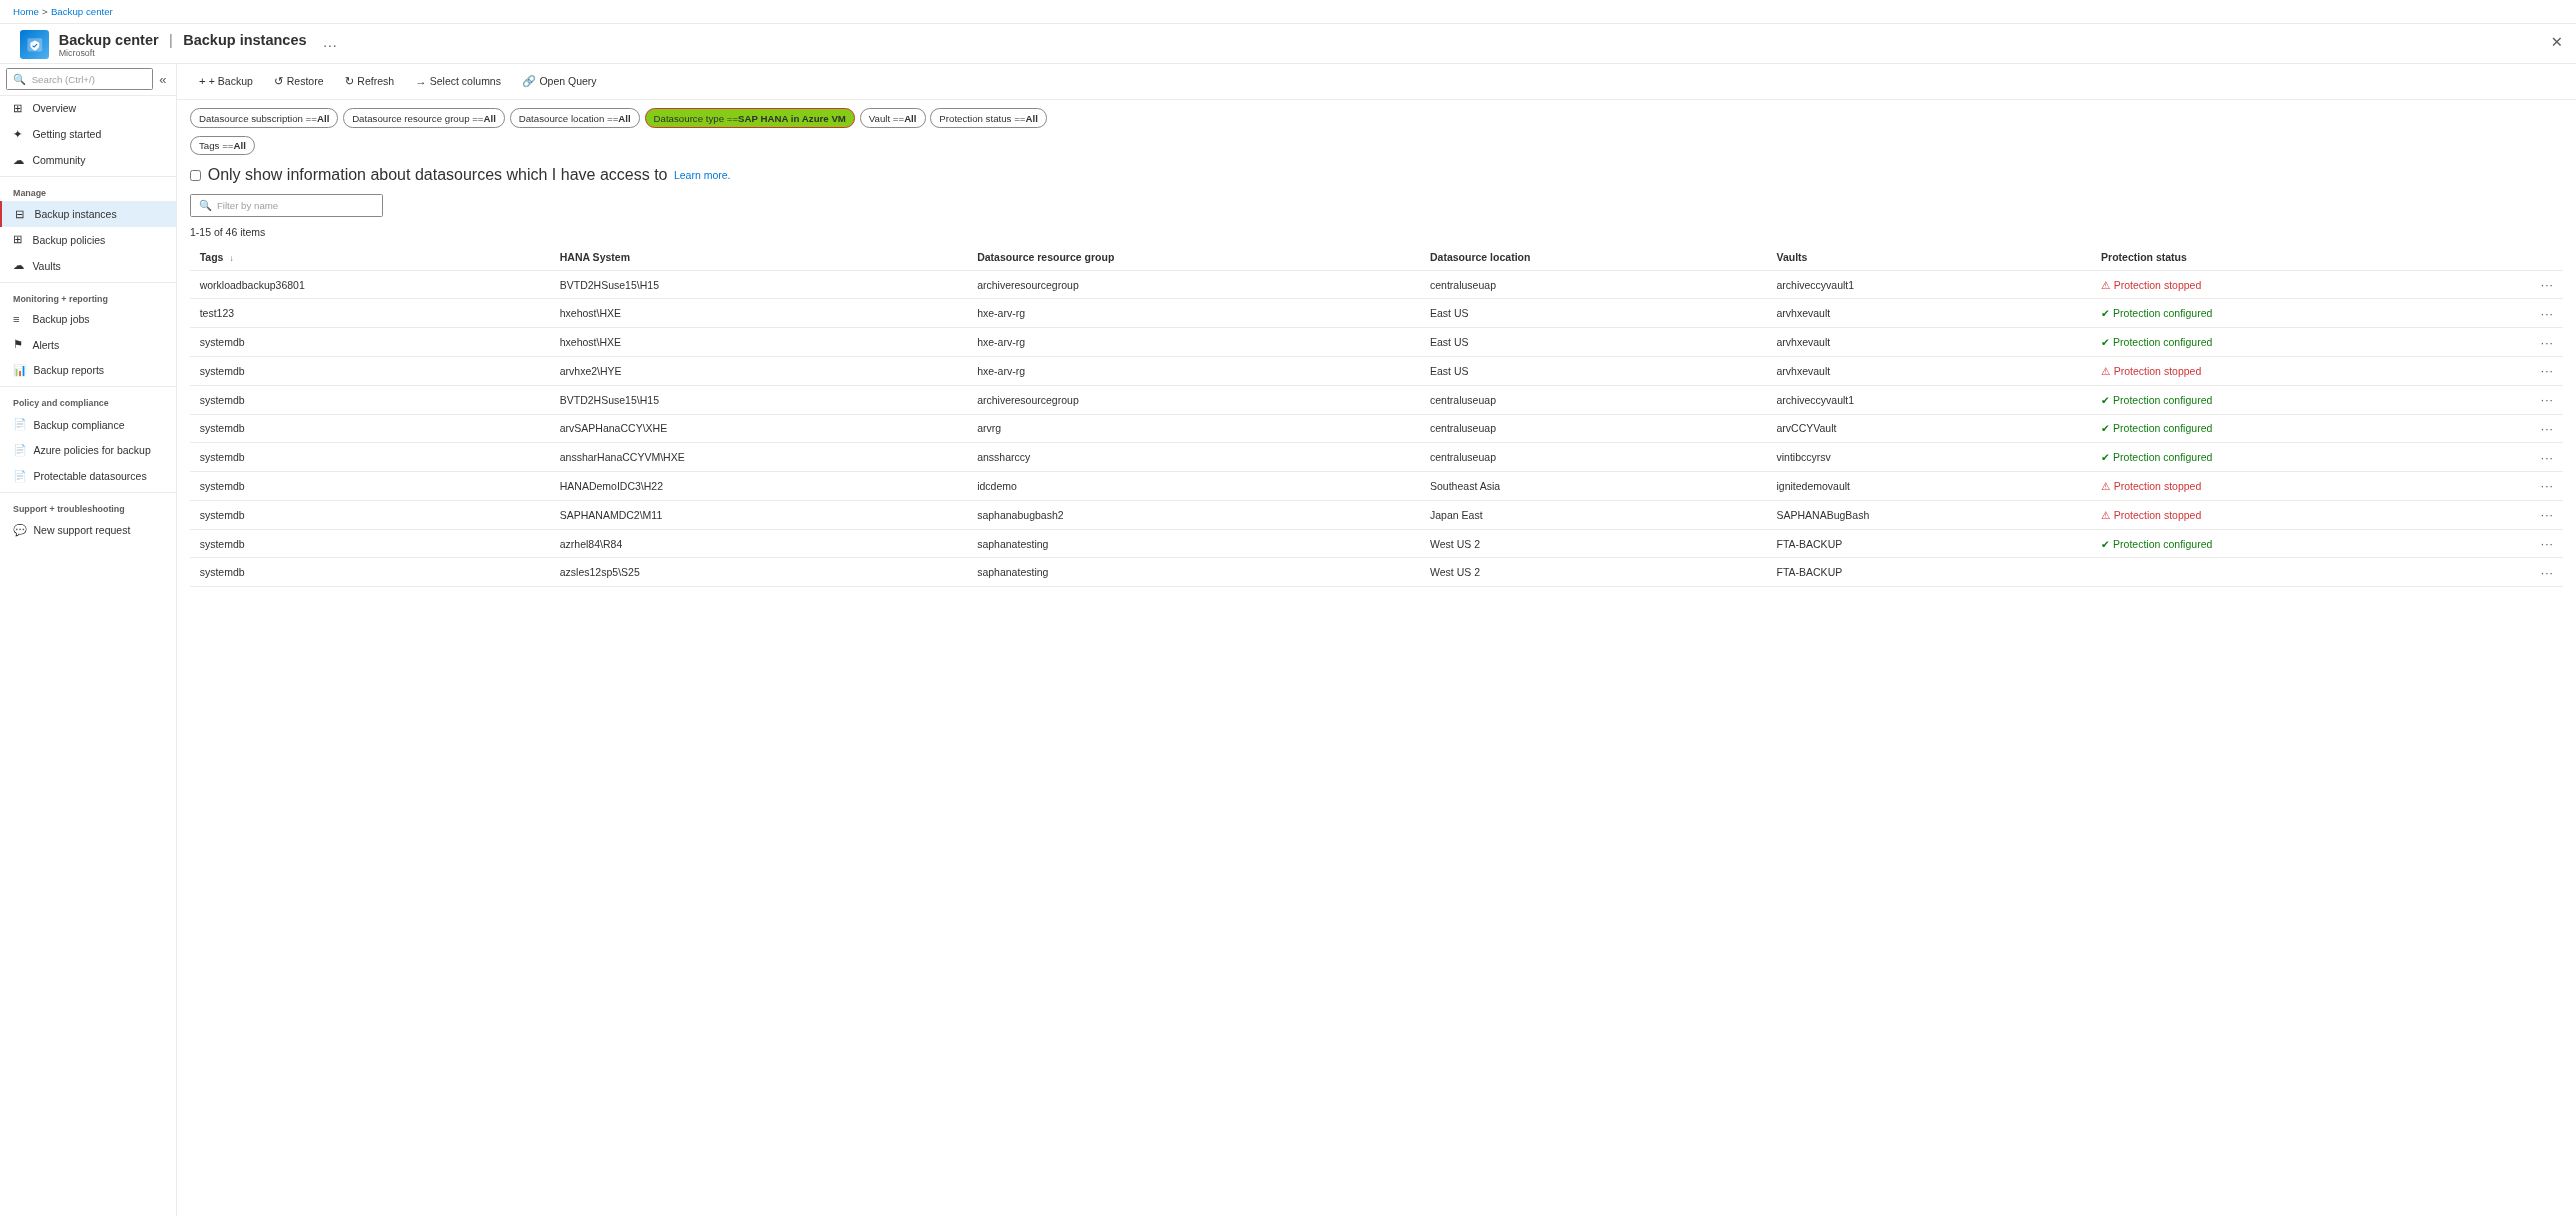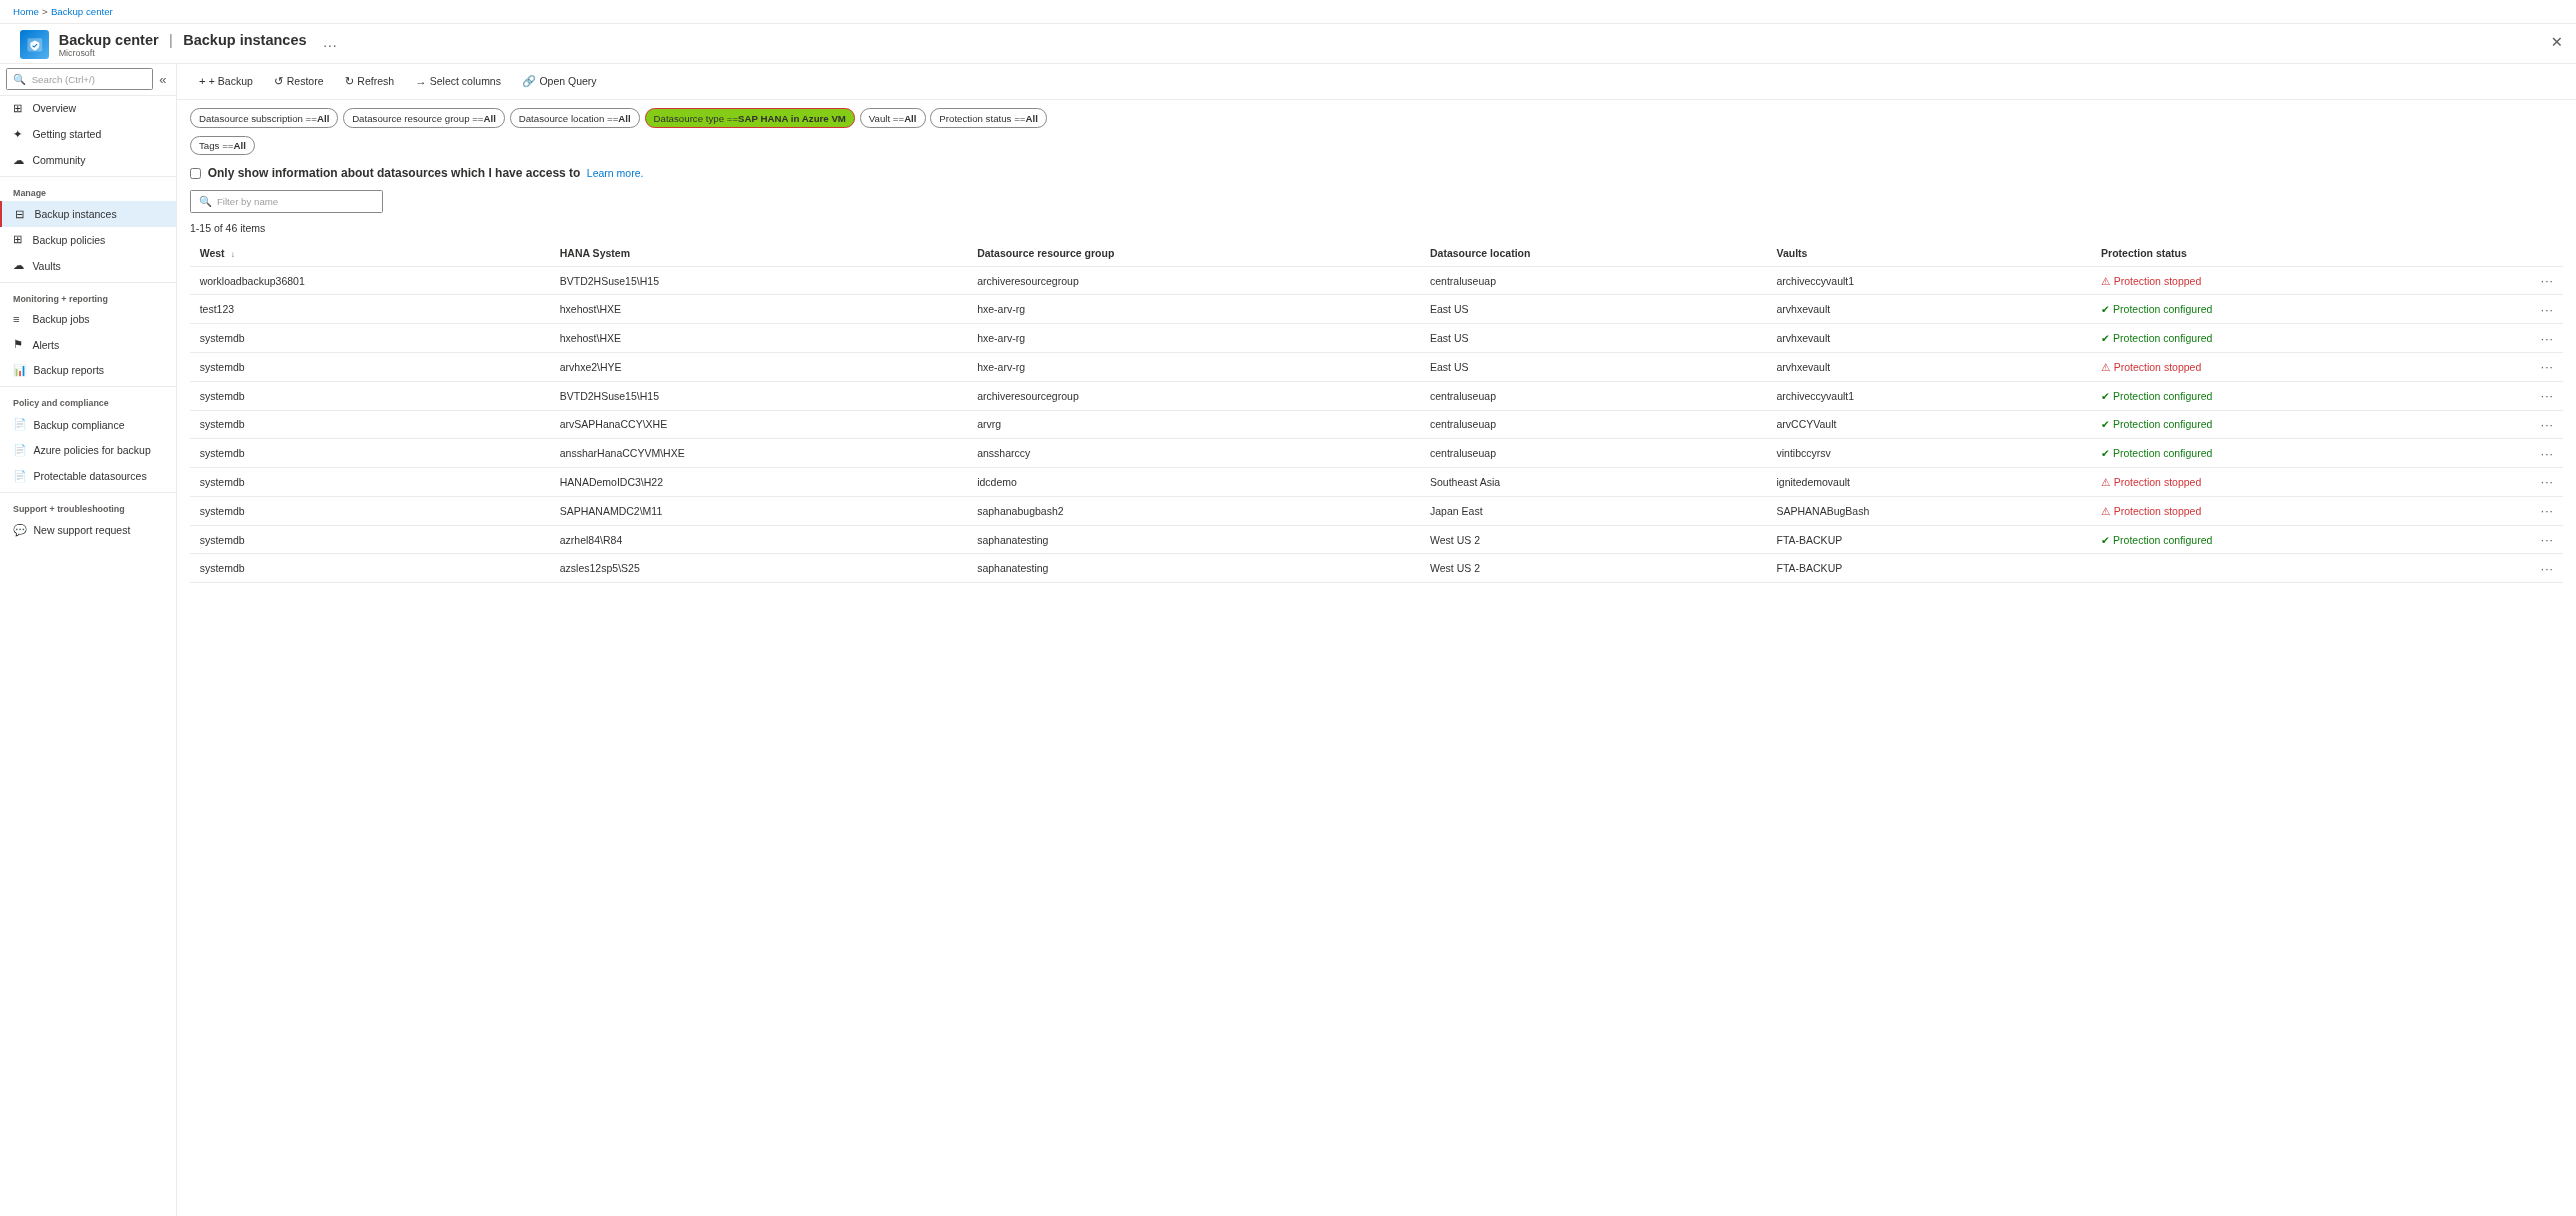--- a/index.html
+++ b/index.html
@@ -43,21 +43,21 @@
 
     
     .filters-row { display: flex; align-items: center; flex-wrap: wrap; gap: 4.8px; padding: 8px 13px; }
     .filter-chip { display: flex; align-items: center; padding: 3.2px 8px; border: 0.8px solid #8a8886; border-radius: 9.7px; font-size: 9.7px; cursor: pointer; background: #fff; color: #323130; }
     .filter-chip.active-filter { border: 1.6px solid #d13438; background: #84cc16; font-weight: 500; }
     .filter-chip .filter-bold { font-weight: 700; }
 
     
     .datasource-info { display: flex; align-items: center; padding: 6.4px 13px; gap: 6.4px; }
     .ds-checkbox { width: 11.3px; height: 11.3px; border: 0.8px solid #8a8886; }
-    .ds-text { font-size: 12px; color: #323130; font-weight: bold; }
+    .ds-text { font-size: 16px; color: #323130; }
     .ds-link { color: #0078d4; text-decoration: none; }
 
     
     .filter-bar { padding: 3.2px 13px 6.4px 13px; }
     .filter-input-box { display: flex; align-items: center; border: 0.8px solid #8a8886; border-radius: 1.6px; padding: 4px 8px; gap: 4.8px; width: 193px; }
     .filter-input-box input { border: none; outline: none; font-size: 9.7px; width: 100%; }
     .filter-input-box input::placeholder { color: #a19f9d; }
 
     
     .item-count { padding: 3.2px 13px 6.4px 13px; font-size: 10.5px; color: #323130; }
@@ -259,21 +259,21 @@
       </div>
     </div>
 
     <div class="item-count">1-15 of 46 items</div>
 
     <div class="table-container">
       <table>
         <thead>
           <tr>
             <th>
-              <span>West</span>
+              <span>Tags</span>
               <span class="sort-icon">↓</span>
             </th>
             <th>
               <span>HANA System</span>
             </th>
             <th>
               <span>Datasource resource group</span>
             </th>
             <th>
               <span>Datasource location</span>

